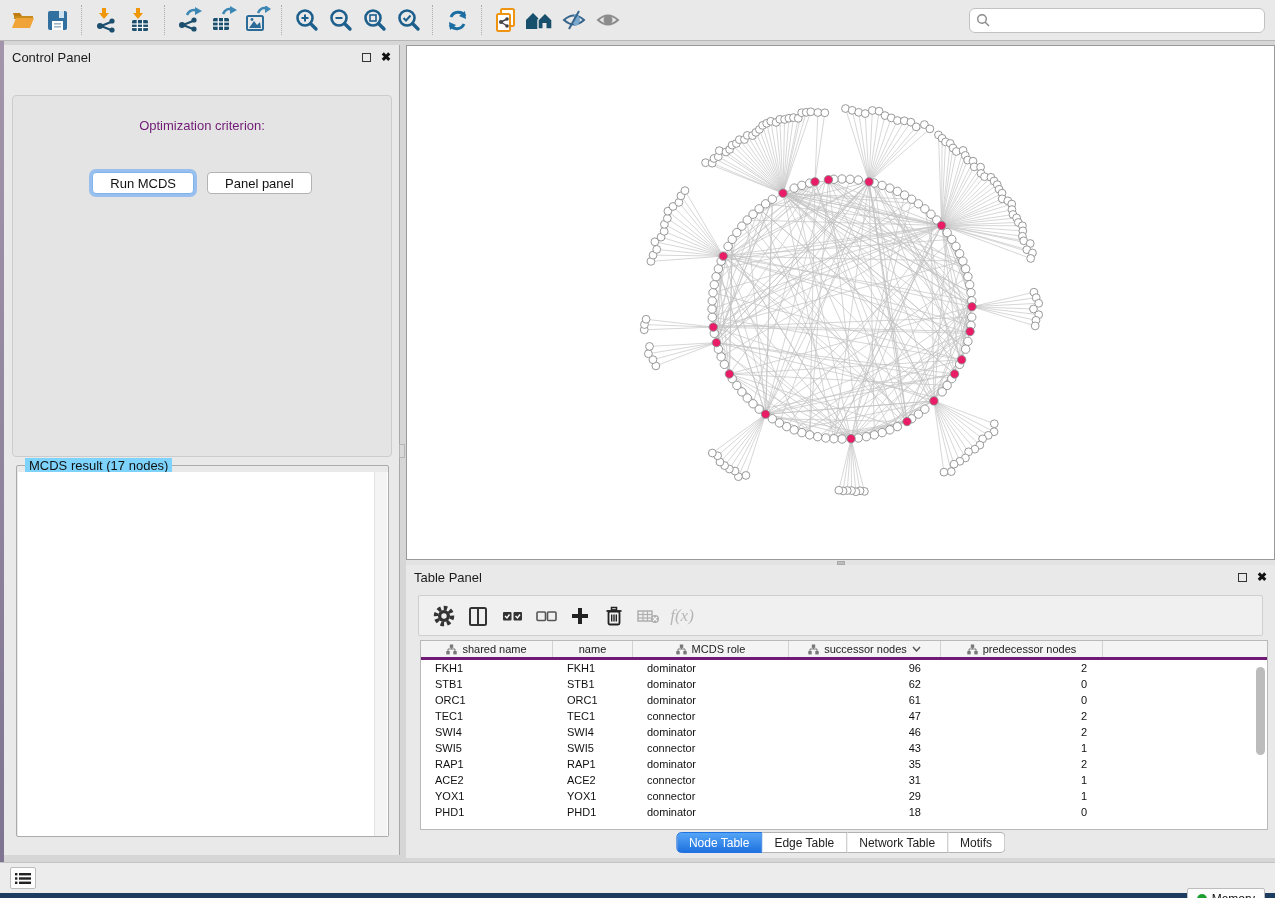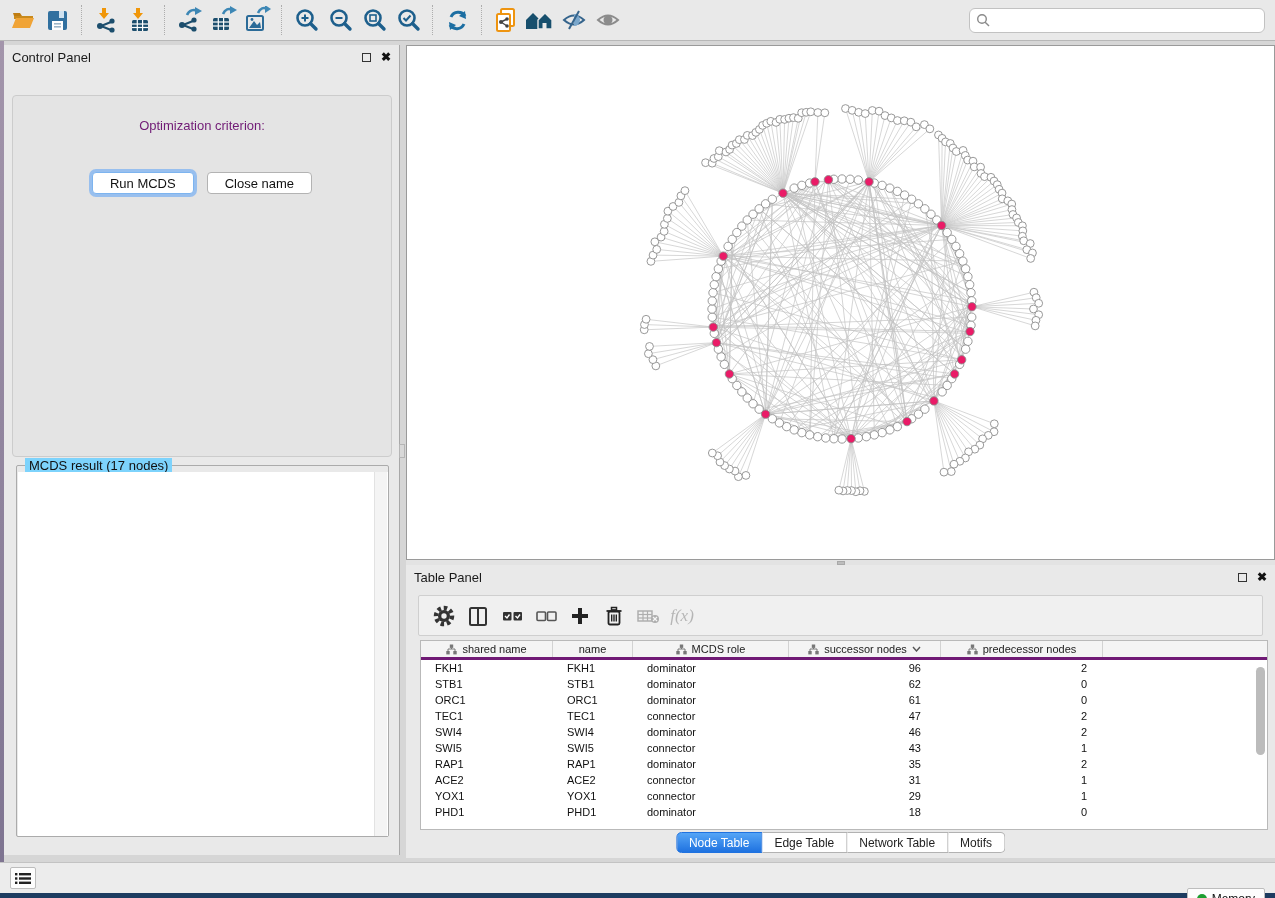--- a/index.html
+++ b/index.html
@@ -246,21 +246,21 @@
   <div class="panel-head">
     <span>Control Panel</span>
     <span class="spacer"></span>
     <span class="float-box"></span>
     <span class="close-x">✖</span>
   </div>
   <div class="tab-content">
     <div class="opt-label">Optimization criterion:</div>
     <div class="btn-row">
       <button class="pbtn focused">Run MCDS</button>
-      <button class="pbtn">Close name</button>
+      <button class="pbtn">Panel panel</button>
     </div>
   </div>
   <div class="result-box">
     <span class="result-legend">MCDS result (17 nodes)</span>
     <div class="result-list">
 
     <div class="result-item"></div>
         <div class="result-item"></div>
         <div class="result-item"></div>
         <div class="result-item"></div>

